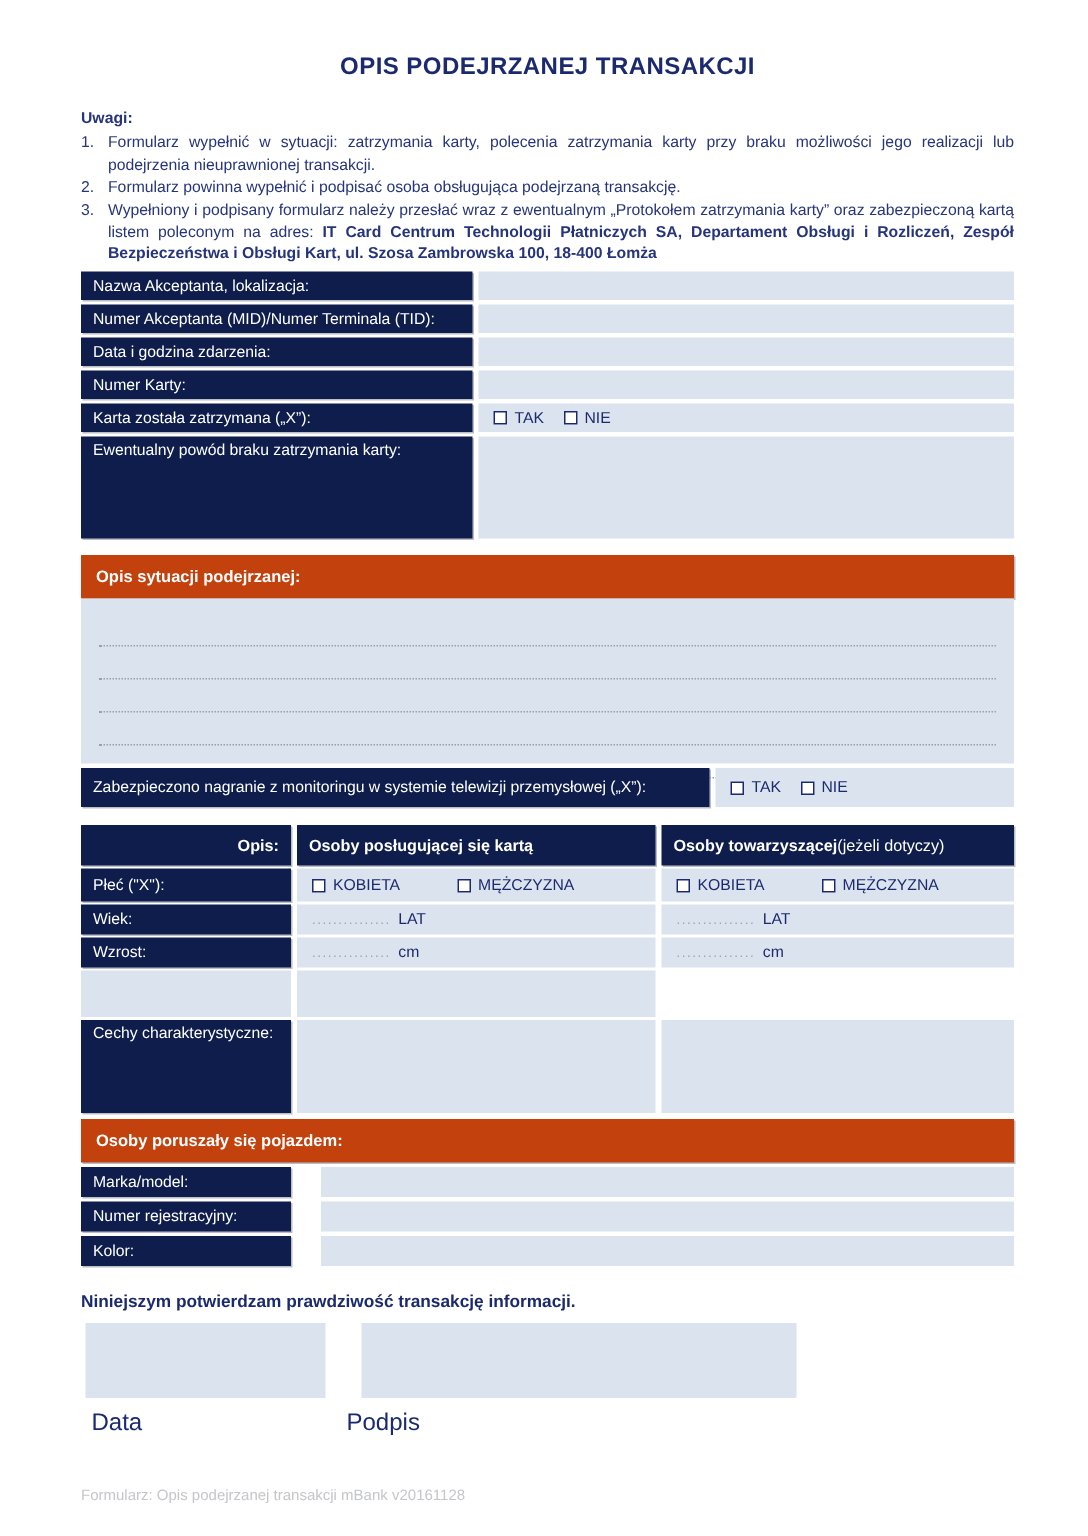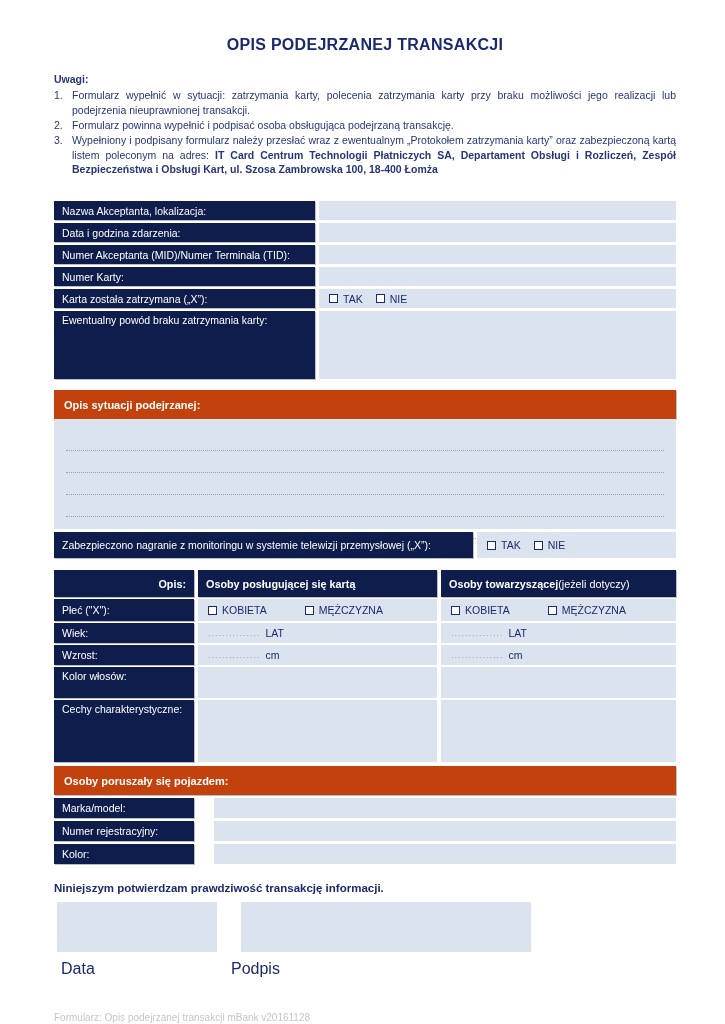--- a/index.html
+++ b/index.html
@@ -33,21 +33,21 @@
     box-shadow:1px 1px 0 rgba(140,148,162,.6);
   }
   .cell-dark.top { align-items:flex-start; padding-top:3px; }
   .cell-light { background:#dbe3ee; }
   .section-bar {
     background:#c2410c; color:#ffffff; font-weight:bold; font-size:11px;
     height:29px; display:flex; align-items:center; padding:0 10px;
     box-shadow:1px 1px 0 rgba(140,148,162,.6);
   }
   
-  .t1 { margin-top:24px; }
+  .t1 { margin-top:4px; }
   .t1-row { display:grid; grid-template-columns:261px 1fr; column-gap:4px; margin-bottom:3px; }
   .t1-row > div { height:19px; }
   .t1-row.tall > div { height:68px; }
   
   .cb-row { display:flex; align-items:center; padding:0 10px; font-size:10.5px; color:#1b2a6e; }
   .cb {
     width:9px; height:9px; border:1.4px solid #1b2a6e; background:#ffffff;
     display:inline-block; flex:none;
   }
   .cb-label { margin:0 13px 0 5px; white-space:nowrap; }
@@ -109,25 +109,25 @@
       <span><span>Wypełniony i podpisany formularz należy przesłać wraz z ewentualnym „Protokołem zatrzymania karty” oraz zabezpieczoną kartą listem poleconym na adres: </span><span class="bold">IT Card Centrum Technologii Płatniczych SA, Departament Obsługi i Rozliczeń, Zespół Bezpieczeństwa i Obsługi Kart, ul. Szosa Zambrowska 100, 18-400 Łomża</span></span>
     </div>
   </div>
 
   <div class="t1">
     <div class="t1-row">
       <div class="cell-dark">Nazwa Akceptanta, lokalizacja:</div>
       <div class="cell-light"></div>
     </div>
     <div class="t1-row">
+      <div class="cell-dark">Numer Akceptanta (MID)/Numer Terminala (TID):</div>
+      <div class="cell-light"></div>
+    </div>
+    <div class="t1-row">
       <div class="cell-dark">Data i godzina zdarzenia:</div>
-      <div class="cell-light"></div>
-    </div>
-    <div class="t1-row">
-      <div class="cell-dark">Numer Akceptanta (MID)/Numer Terminala (TID):</div>
       <div class="cell-light"></div>
     </div>
     <div class="t1-row">
       <div class="cell-dark">Numer Karty:</div>
       <div class="cell-light"></div>
     </div>
     <div class="t1-row">
       <div class="cell-dark">Karta została zatrzymana („X”):</div>
       <div class="cell-light cb-row">
         <span class="cb"></span>
@@ -200,21 +200,20 @@
       <div class="cell-light unit-cell">
         <span class="dots">...............</span>
         <span>cm</span>
       </div>
       <div class="cell-light unit-cell">
         <span class="dots">...............</span>
         <span>cm</span>
       </div>
     </div>
     <div class="pt-row r-hair">
-      <div class="cell-dark top">Kolor włosów:</div>
       <div class="cell-light"></div>
       <div class="cell-light"></div>
     </div>
     <div class="pt-row r-feat">
       <div class="cell-dark top">Cechy charakterystyczne:</div>
       <div class="cell-light"></div>
       <div class="cell-light"></div>
     </div>
   </div>
 

